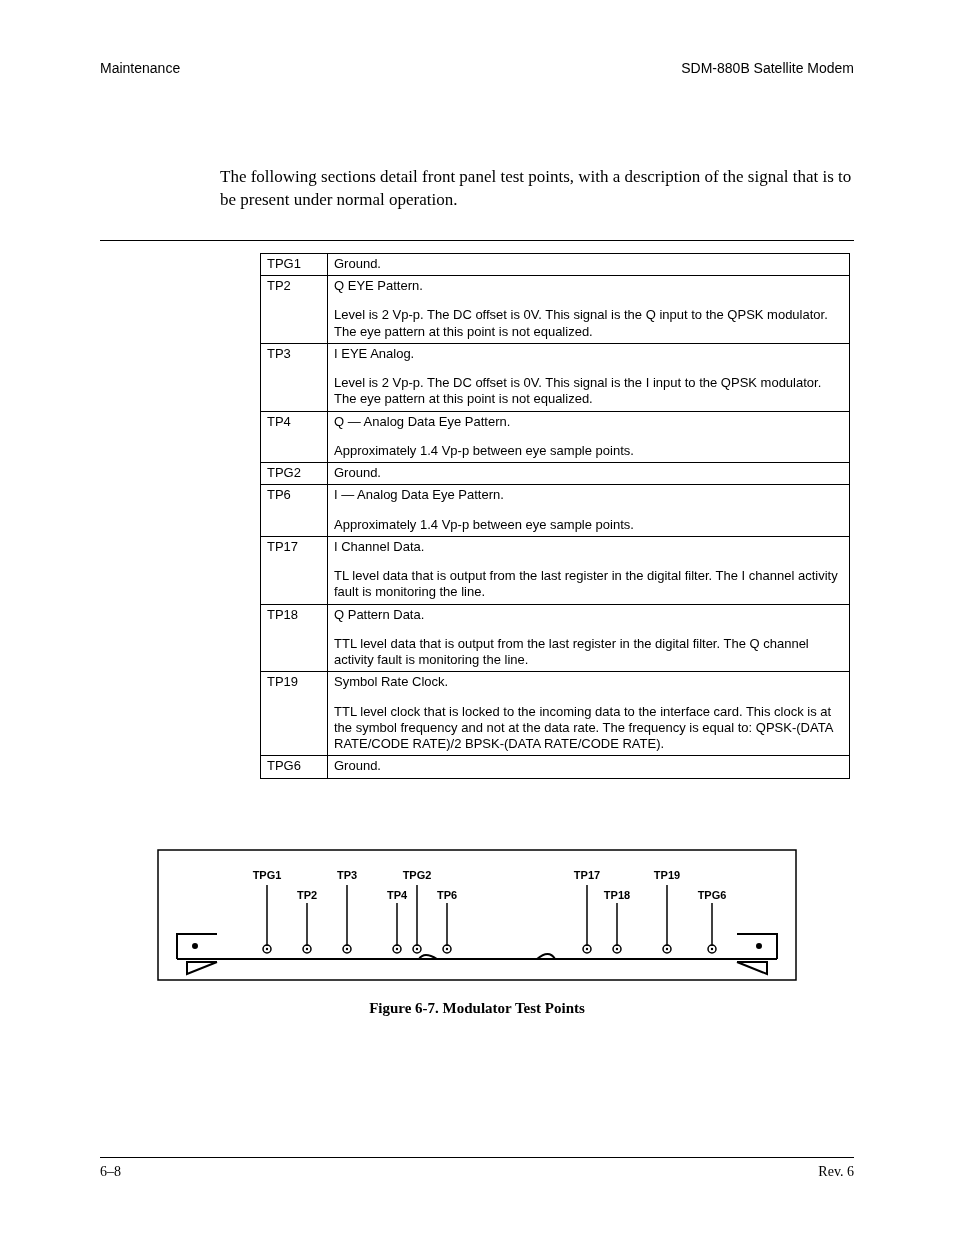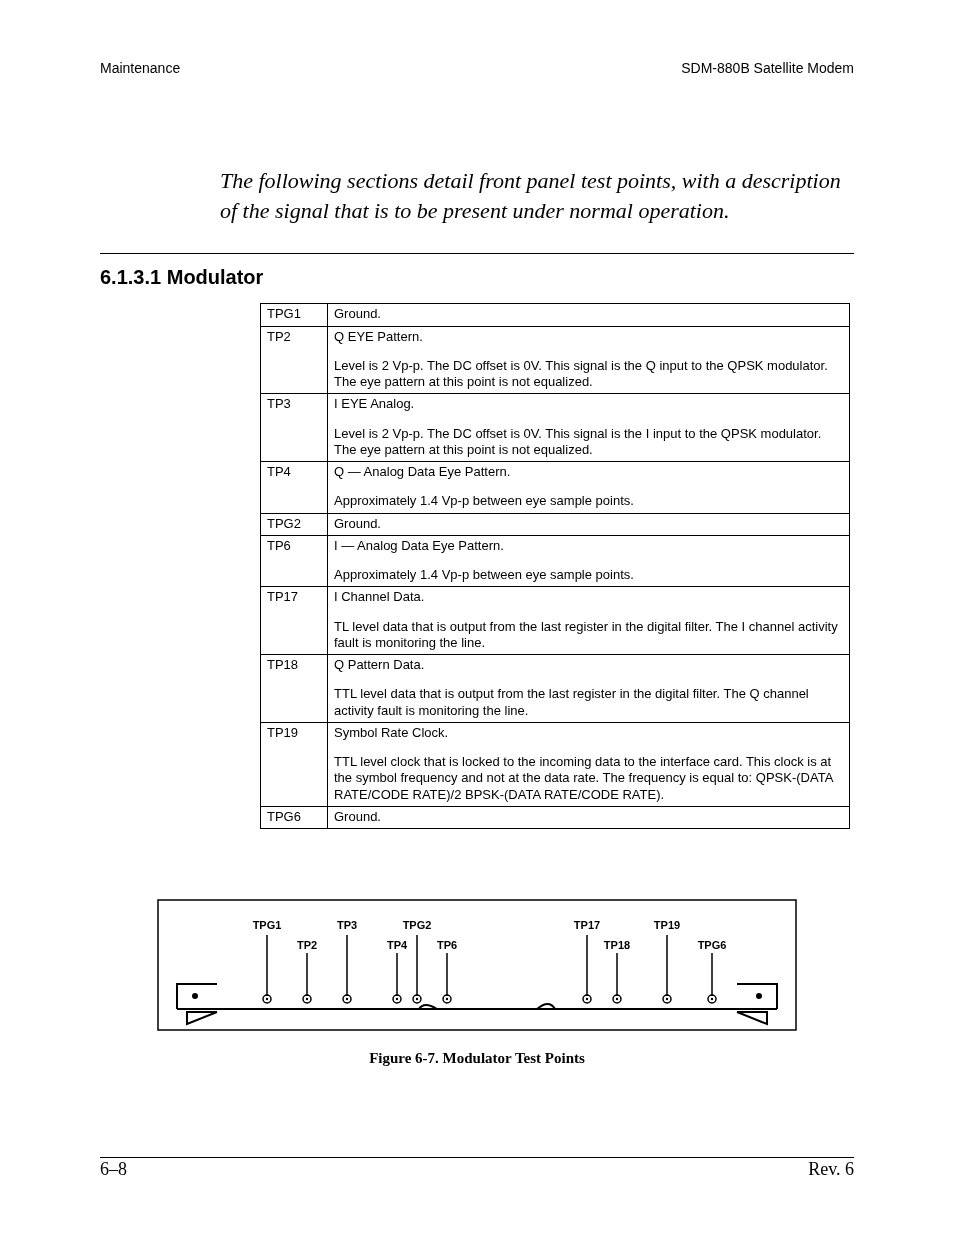--- a/index.html
+++ b/index.html
@@ -23,25 +23,24 @@
     justify-content: space-between;
     margin-bottom: 90px;
   }
   h2.section {
     font-family: Arial, Helvetica, sans-serif;
     font-size: 22px;
     font-weight: bold;
     margin: 0 0 16px 0;
   }
   p.body {
-    font-size: 22px;
+    font-size: 17px;
     margin: 0 0 28px 0;
     line-height: 1.35;
     padding-left: 120px;
-    font-style: italic;
   }
   hr.rule {
     border: none;
     border-top: 1.5px solid #000;
     margin: 0 0 12px 0;
   }
   h3.subsection {
     font-family: Arial, Helvetica, sans-serif;
     font-size: 20px;
     font-weight: bold;
@@ -87,41 +86,40 @@
     margin-top: 2px;
   }
   .footer-rule {
     position: absolute;
     left: 100px; right: 100px; bottom: 58px;
     border-top: 1px solid #000;
   }
   .footer {
     position: absolute;
     left: 100px; right: 100px; bottom: 36px;
-    font-size: 18px;
+    font-size: 14px;
     display: flex;
     justify-content: space-between;
   }
   
   .tp-label { font-family: Arial, Helvetica, sans-serif; font-size: 11px; font-weight: bold; }
 </style>
 </head>
 <body>
 
 <div class="page">
   <div class="running-head">
     <span>Maintenance</span>
     <span>SDM-880B Satellite Modem</span>
   </div>
 
   <p class="body">The following sections detail front panel test points, with a description of the signal that is to be present under normal operation.</p>
 
   <hr class="rule">
 
-  <h3 class="subsection">6.1.3.1  Modulator</h3>
 
   <table class="tp">
     <tbody id="tp-body">
         <tr>
           <td class="label">TPG1</td>
           <td class="desc">
             <p>Ground.</p>
           </td>
         </tr>
         <tr>

